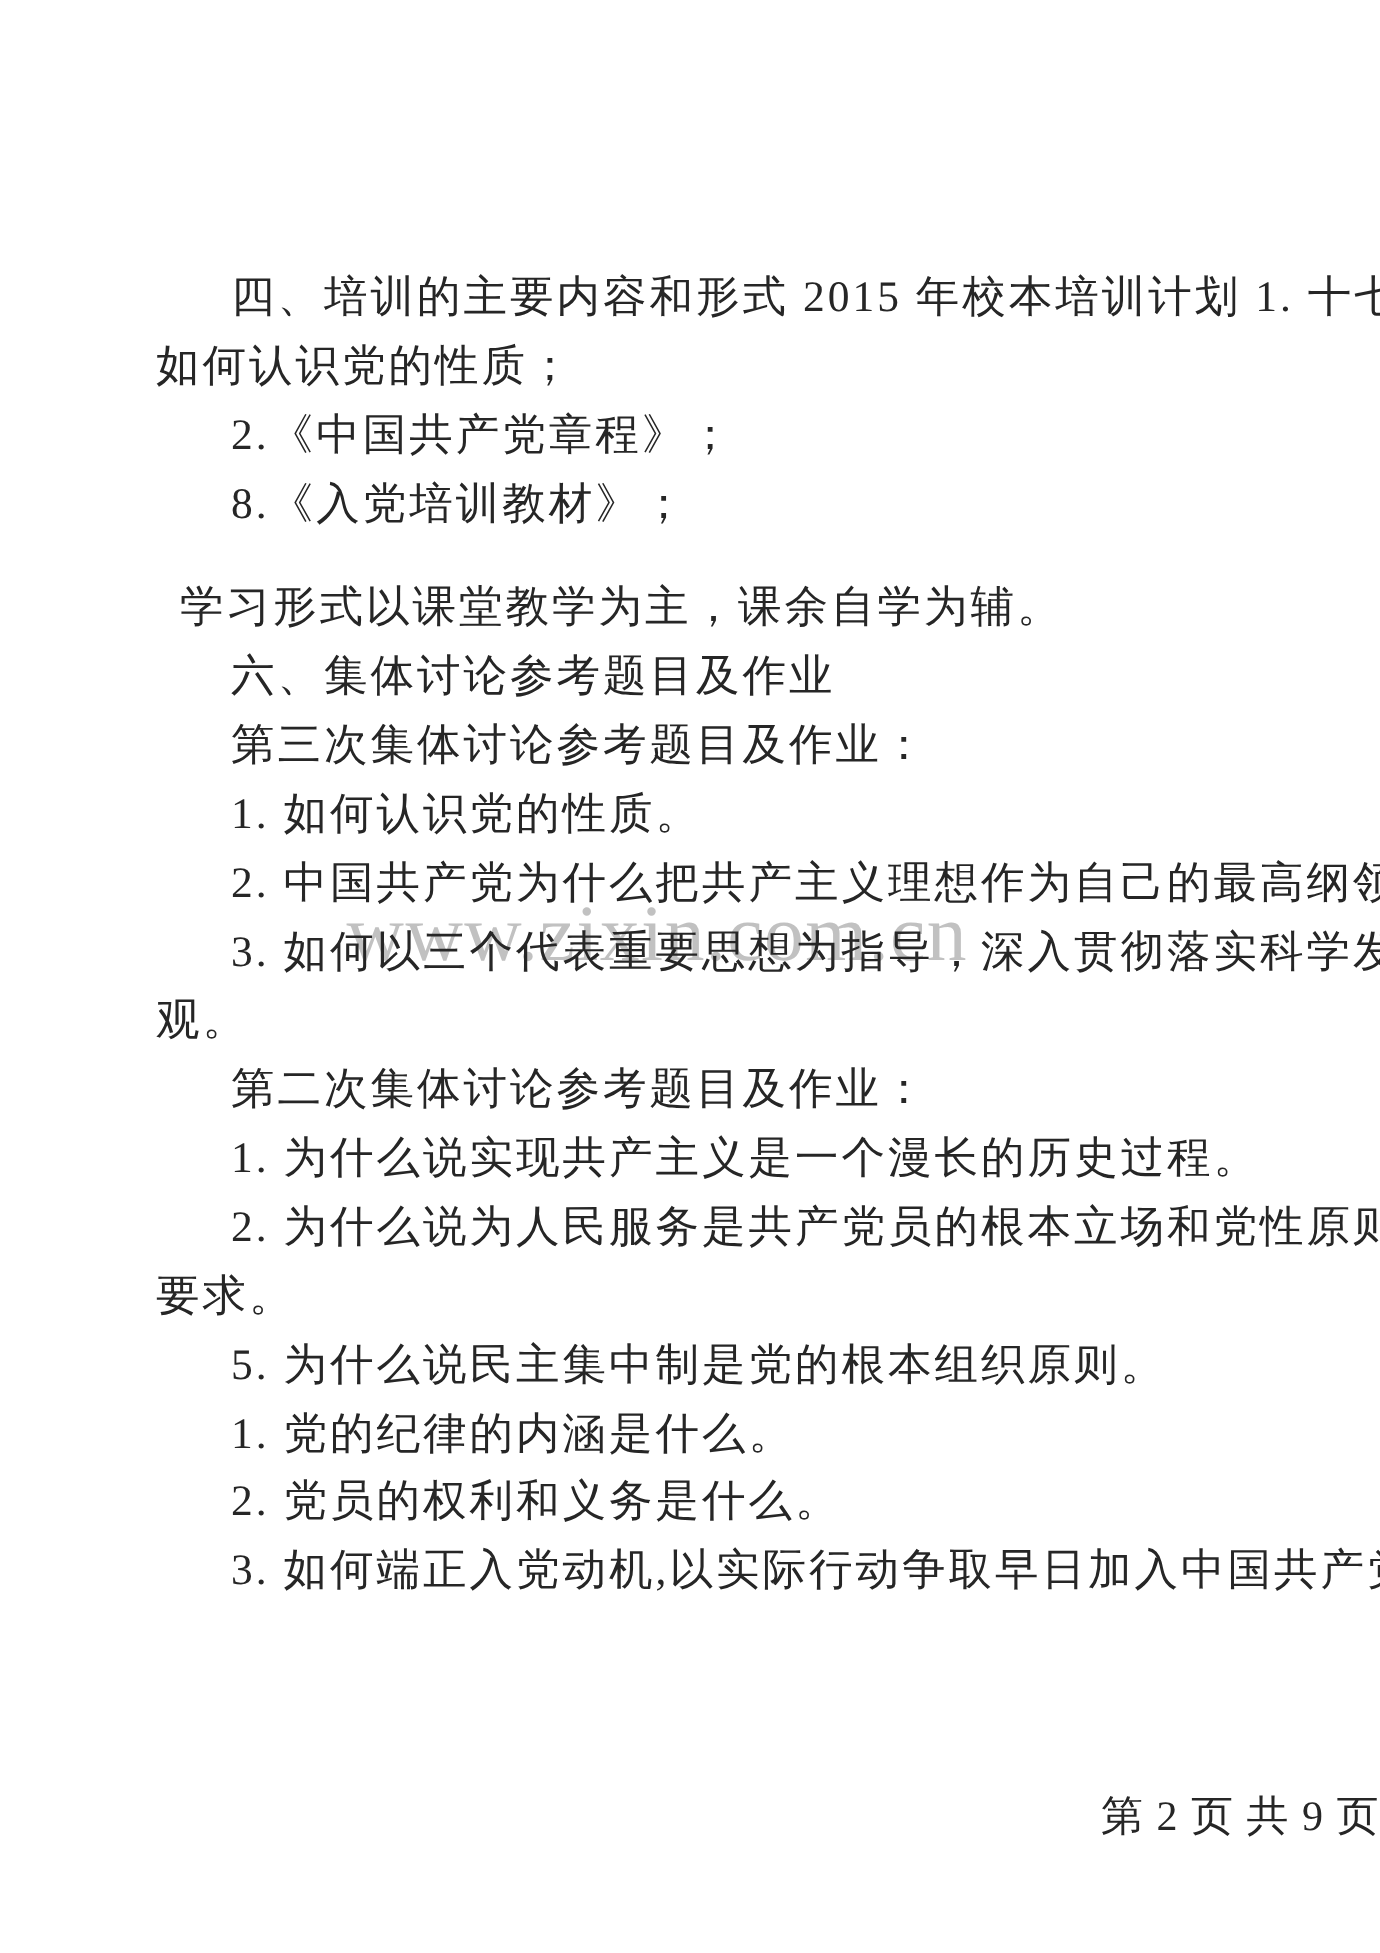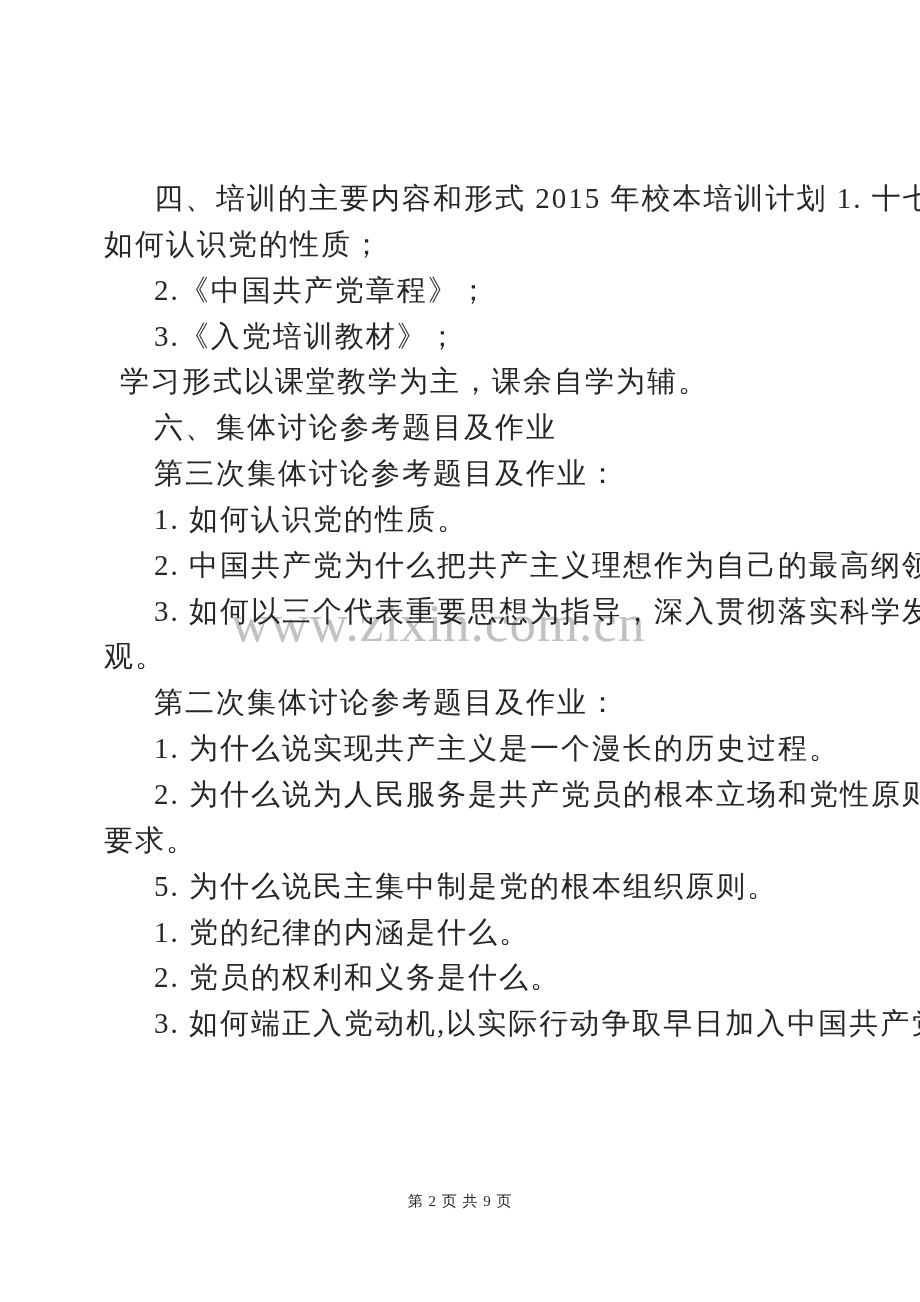--- a/index.html
+++ b/index.html
@@ -40,46 +40,46 @@
     z-index: 2;
   }
   .doc-line {
     height: 45.85px;
     line-height: 45.85px;
     font-size: 29px;
     letter-spacing: 2px;
     white-space: pre;
   }
   .indent-full  { padding-left: 50px; }
-  .indent-small { padding-left: 16px; }
+  .indent-small { padding-left: 16px; margin-top: 24px; }
   .indent-none  { padding-left: 0; }
   .page-footer {
     position: absolute;
     left: 0;
     right: 0;
     top: 1192px;
-    text-align: center;
-    font-size: 15px;
+    text-align: right;
+    font-size: 28px;
     letter-spacing: 1px;
     color: #262626;
     z-index: 2;
   }
 </style>
 </head>
 <body>
 
 <div class="page">
 
   <div class="watermark">www.zixin.com.cn</div>
 
   <div class="doc-body">
     <div class="doc-line indent-full">四、培训的主要内容和形式 2015 年校本培训计划 1. 十七大</div>
     <div class="doc-line indent-none">如何认识党的性质；</div>
     <div class="doc-line indent-full">2.《中国共产党章程》；</div>
-    <div class="doc-line indent-full">3.《入党培训教材》；</div>
+    <div class="doc-line indent-full">8.《入党培训教材》；</div>
     <div class="doc-line indent-small">学习形式以课堂教学为主，课余自学为辅。</div>
     <div class="doc-line indent-full">六、集体讨论参考题目及作业</div>
     <div class="doc-line indent-full">第三次集体讨论参考题目及作业：</div>
     <div class="doc-line indent-full">1. 如何认识党的性质。</div>
     <div class="doc-line indent-full">2. 中国共产党为什么把共产主义理想作为自己的最高纲领。</div>
     <div class="doc-line indent-full">3. 如何以三个代表重要思想为指导，深入贯彻落实科学发展</div>
     <div class="doc-line indent-none">观。</div>
     <div class="doc-line indent-full">第二次集体讨论参考题目及作业：</div>
     <div class="doc-line indent-full">1. 为什么说实现共产主义是一个漫长的历史过程。</div>
     <div class="doc-line indent-full">2. 为什么说为人民服务是共产党员的根本立场和党性原则</div>

